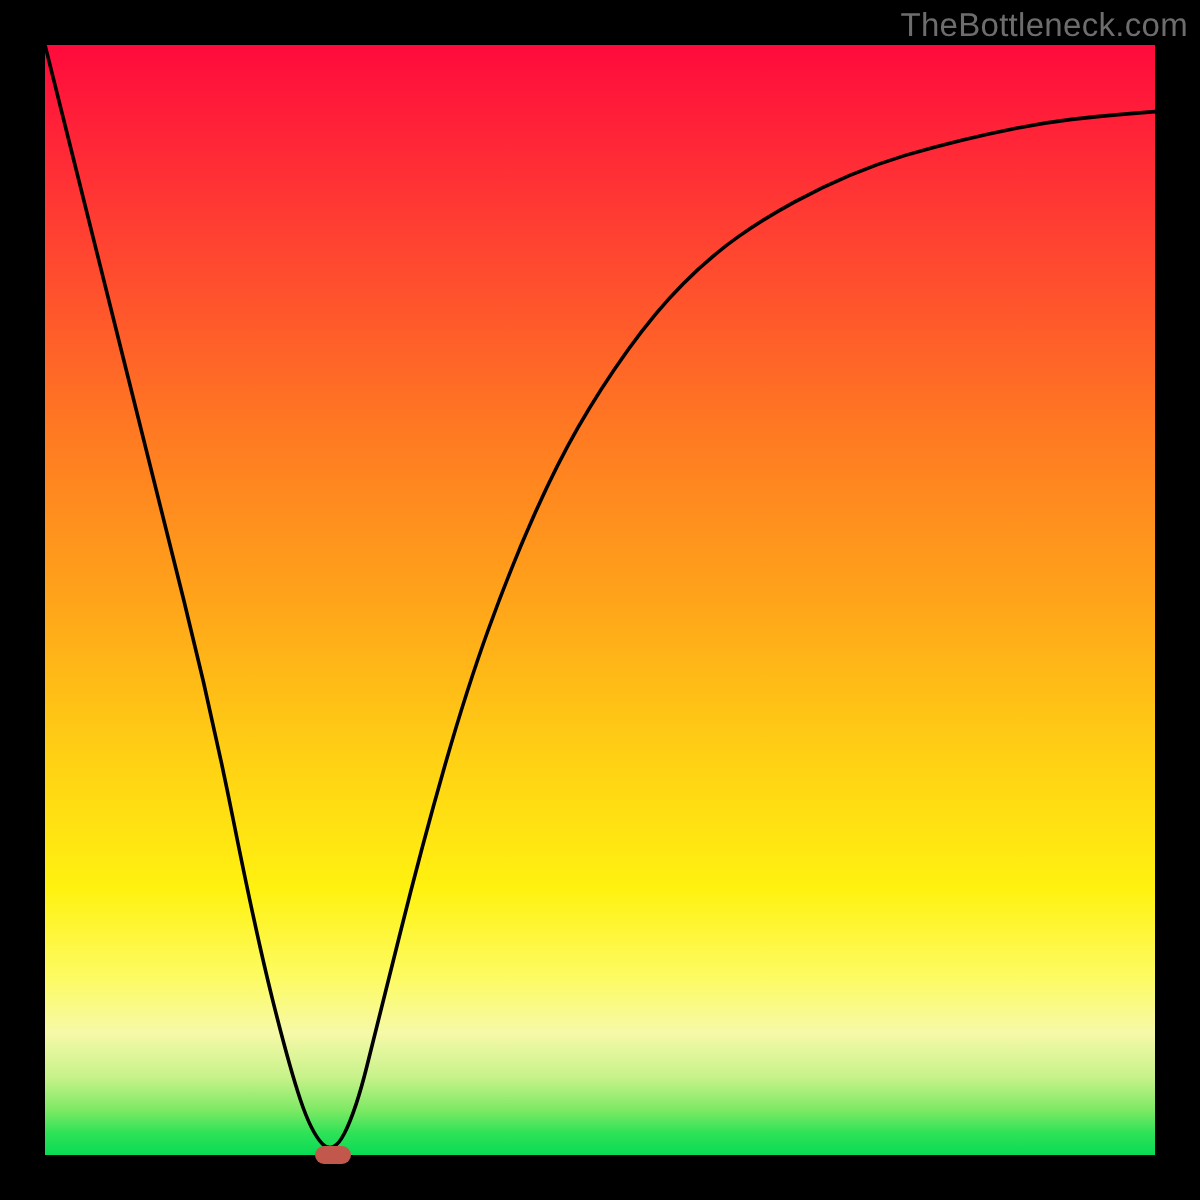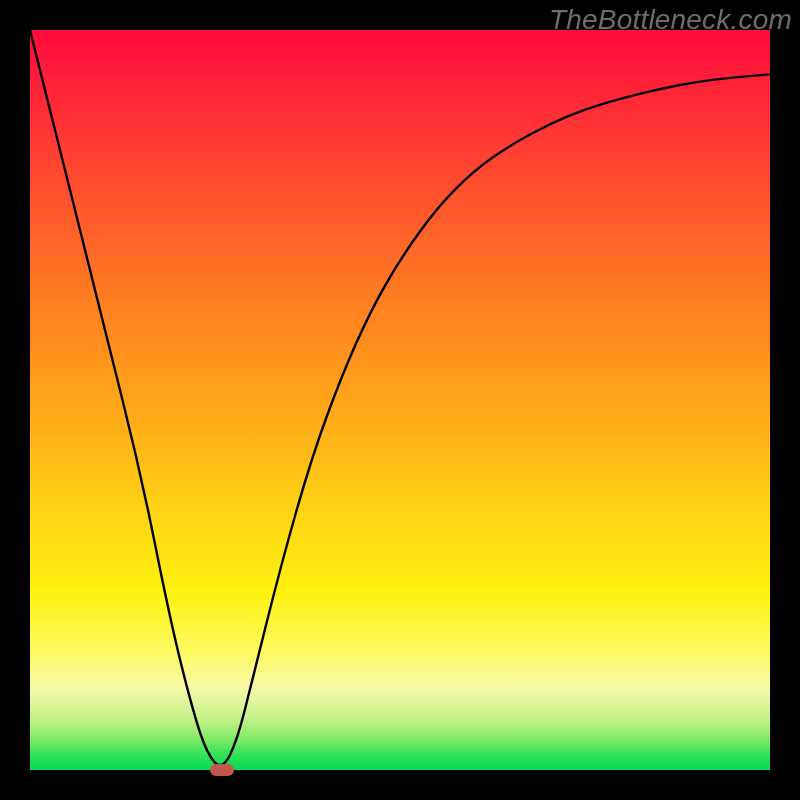--- a/index.html
+++ b/index.html
@@ -47,25 +47,24 @@
     height: 12px;
     border-radius: 6px;
     background: #c1584b;
     transform: translate(-50%, -50%);
   }
   .watermark {
     position: absolute;
     top: 4px;
     right: 8px;
     color: #6d6d6d;
-    font-size: 28px;
+    font-size: 22px;
     letter-spacing: 0.2px;
     font-weight: 500;
     user-select: none;
-    font-style: italic;
   }
   svg.curve {
     position: absolute;
     left: 0;
     top: 0;
     width: 740px;
     height: 740px;
   }
 </style>
 </head>

